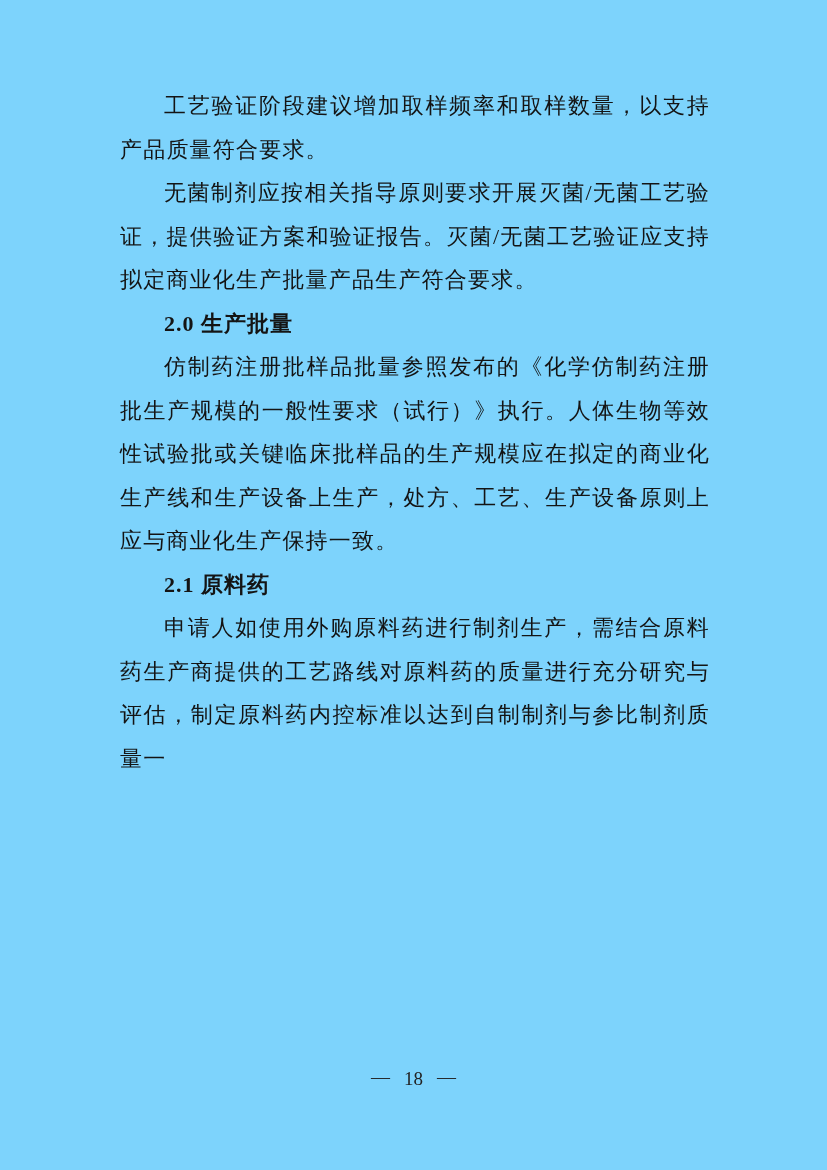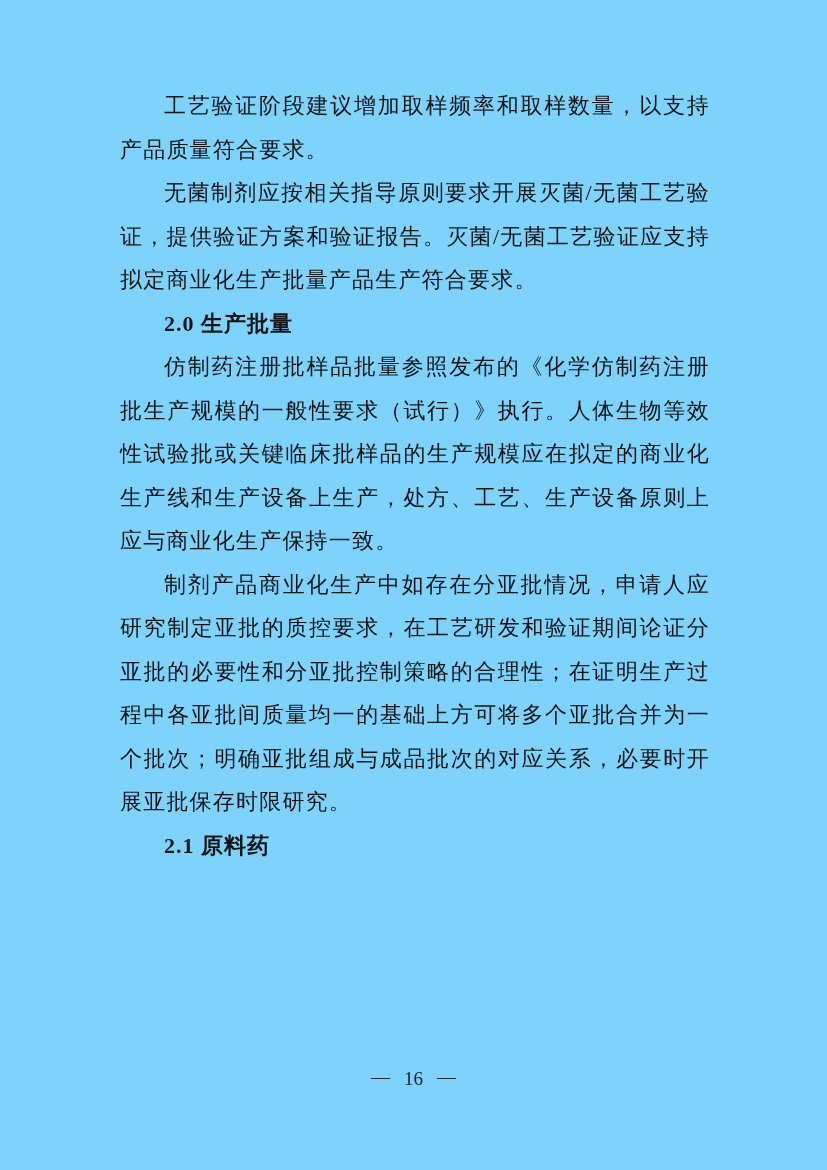--- a/index.html
+++ b/index.html
@@ -60,19 +60,19 @@
 </style>
 </head>
 <body>
 
 <div class="page">
   <div class="content">
       <div class="para">工艺验证阶段建议增加取样频率和取样数量，以支持产品质量符合要求。</div>
       <div class="para">无菌制剂应按相关指导原则要求开展灭菌/无菌工艺验证，提供验证方案和验证报告。灭菌/无菌工艺验证应支持拟定商业化生产批量产品生产符合要求。</div>
       <div class="heading">2.0 生产批量</div>
       <div class="para">仿制药注册批样品批量参照发布的《化学仿制药注册批生产规模的一般性要求（试行）》执行。人体生物等效性试验批或关键临床批样品的生产规模应在拟定的商业化生产线和生产设备上生产，处方、工艺、生产设备原则上应与商业化生产保持一致。</div>
-      <div class="para">制剂产品商业化生产中如存在分亚批情况，申请人应研究制定亚批的质控要求，在工艺研发和验证期间论证分亚批的必要性和分亚批控制策略的合理性；在证明生产过程中各亚批间质量均一的基础上方可将多个亚批合并为一个批次；明确亚批组成与成品批次的对应关系，必要时开展亚批保存时限研究。</div>
       <div class="heading">2.1 原料药</div>
+      <div class="para">申请人如使用外购原料药进行制剂生产，需结合原料药生产商提供的工艺路线对原料药的质量进行充分研究与评估，制定原料药内控标准以达到自制制剂与参比制剂质量一</div>
     </div>
   <div class="footer">
-    <span class="dash">—</span><span class="page-num">16</span><span class="dash">—</span>
+    <span class="dash">—</span><span class="page-num">18</span><span class="dash">—</span>
   </div>
 </div>
 
 </body></html>

